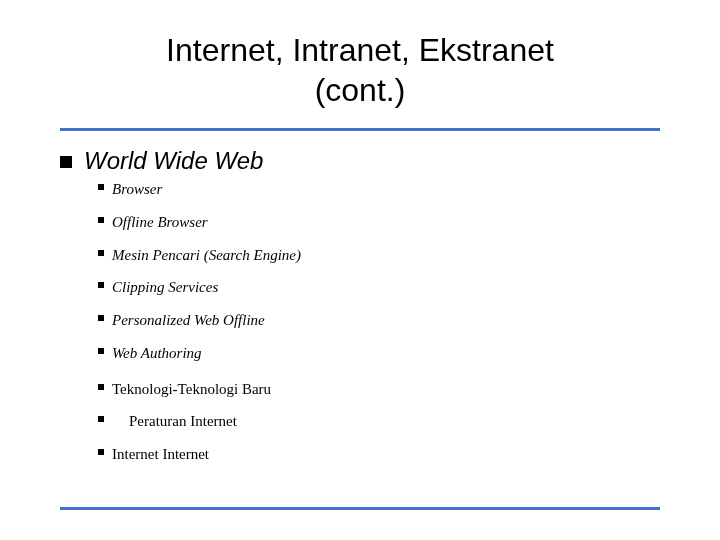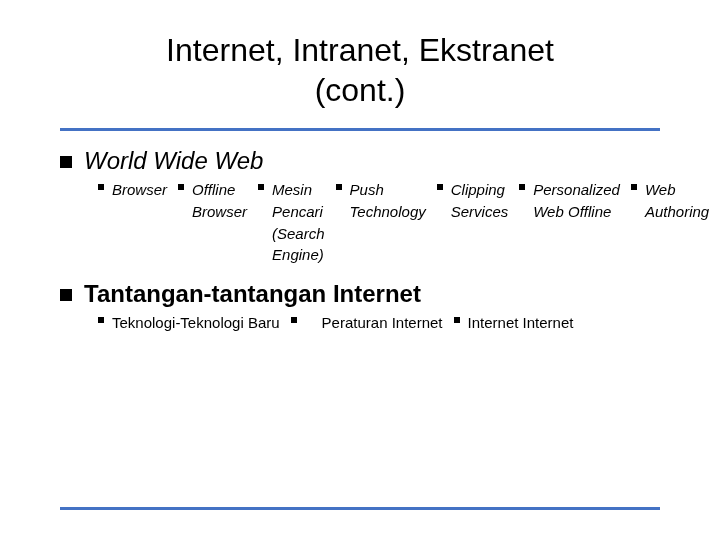--- a/index.html
+++ b/index.html
@@ -79,22 +79,23 @@
     }
 
     .section-title em {
       font-style: italic;
       font-weight: normal;
     }
 
     .sub-items {
       margin-left: 38px;
       display: flex;
-      flex-direction: row;
+      flex-direction: column;
       gap: 11px;
+      font-family: Liberation Serif, serif;
     }
 
     .sub-item {
       display: flex;
       align-items: flex-start;
       gap: 8px;
     }
 
     .sub-bullet {
       width: 6px;
@@ -149,42 +150,34 @@
         <div class="sub-item">
           <div class="sub-bullet"></div>
           <span class="sub-item-text">Offline Browser</span>
         </div>
         <div class="sub-item">
           <div class="sub-bullet"></div>
           <span class="sub-item-text">Mesin Pencari (Search Engine)</span>
         </div>
         <div class="sub-item">
           <div class="sub-bullet"></div>
-          <span class="sub-item-text">Push Technology</span>
-        </div>
-        <div class="sub-item">
-          <div class="sub-bullet"></div>
           <span class="sub-item-text">Clipping Services</span>
         </div>
         <div class="sub-item">
           <div class="sub-bullet"></div>
           <span class="sub-item-text">Personalized Web Offline</span>
         </div>
         <div class="sub-item">
           <div class="sub-bullet"></div>
           <span class="sub-item-text">Web Authoring</span>
         </div>
       </div>
     </div>
 
     <div class="section">
-      <div class="section-header">
-        <div class="bullet-square"></div>
-        <span class="section-title">Tantangan-tantangan Internet</span>
-      </div>
       <div class="sub-items">
         <div class="sub-item">
           <div class="sub-bullet"></div>
           <span class="sub-item-text" style="font-style:normal;">Teknologi-Teknologi Baru</span>
         </div>
         <div class="sub-item">
           <div class="sub-bullet"></div>
           <span class="sub-item-text" style="font-style:normal;margin-left:17px;">Peraturan Internet</span>
         </div>
         <div class="sub-item">

